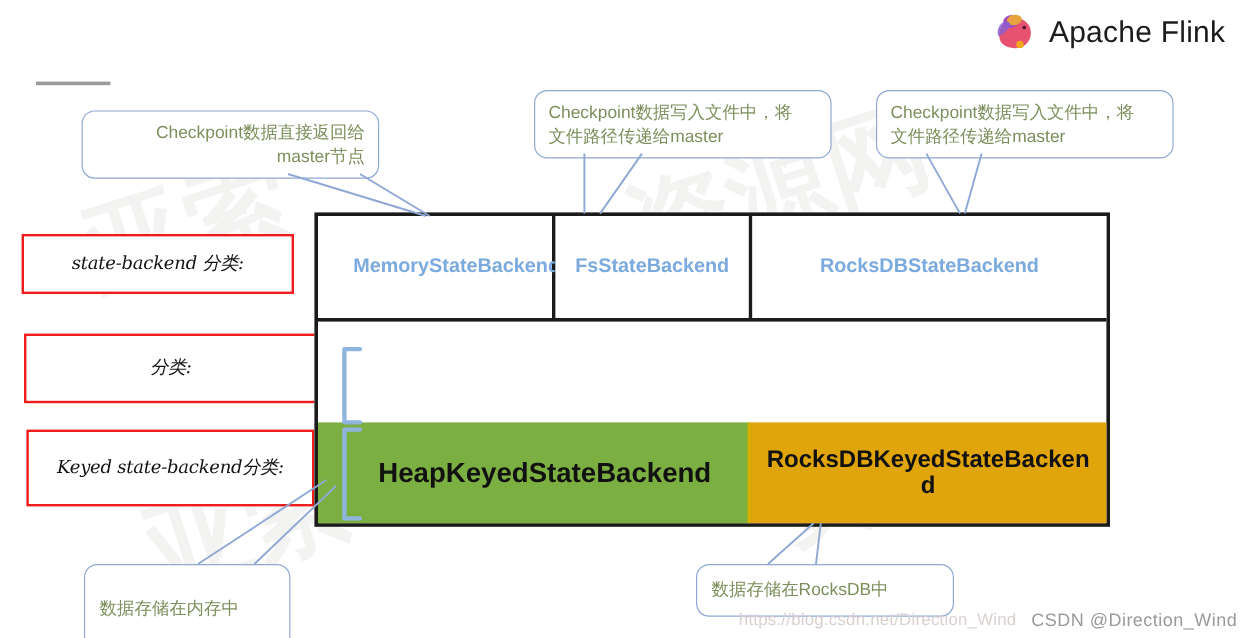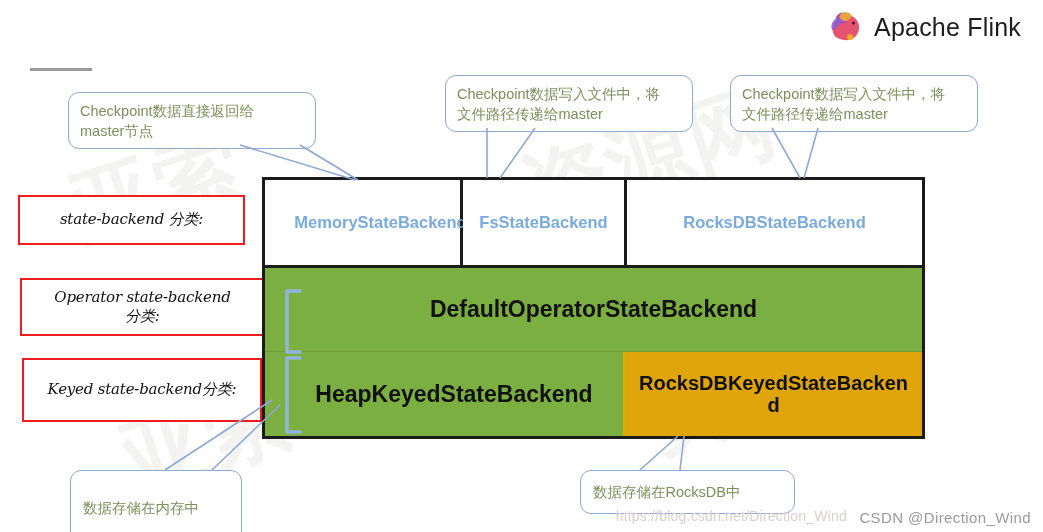--- a/index.html
+++ b/index.html
@@ -235,21 +235,21 @@
         <path d="M9 12 C8 7, 14 3, 19 5 C22 6, 23 9, 21 12 C18 16, 12 17, 9 12 Z" fill="#A24BC0"></path>
         <path d="M12 9 C13 5, 18 3, 22 5 C25 6, 25 9, 23 11 C20 14, 14 14, 12 9 Z" fill="#E8A33D"></path>
         <path d="M5 22 C3 17, 6 11, 11 10 C14 9.5, 16 12, 14 15 C11 19, 8 22, 5 22 Z" fill="#8E5FD0" opacity="0.85"></path>
         <circle cx="23" cy="29" r="3.1" fill="#F0A81E"></circle>
         <circle cx="26.5" cy="15" r="1.5" fill="#4a1030"></circle>
       </svg>
     </span>
     <span class="wordmark">Apache Flink</span>
   </div>
 
-  <div class="callout" style="left:68px; top:92px; width:248px;">
+  <div class="callout" style="left:68px; top:92px; width:248px;text-align:right;">
     <span class="l1">Checkpoint数据直接返回给</span>
     <span class="l2">master节点</span>
   </div>
 
   <div class="callout" style="left:445px; top:75px; width:248px;">
     <span class="l1">Checkpoint数据写入文件中，将</span>
     <span class="l2">文件路径传递给master</span>
   </div>
 
   <div class="callout" style="left:730px; top:75px; width:248px;">
@@ -263,21 +263,20 @@
 
   <div class="callout" style="left:580px; top:470px; width:215px; padding:11px 12px;">
     <span>数据存储在RocksDB中</span>
   </div>
 
   <div class="redlabel" style="left:18px; top:195px; width:227px; height:50px;">
     <span>state-backend 分类:</span>
   </div>
 
   <div class="redlabel" style="left:20px; top:278px; width:245px; height:58px; flex-direction:column;">
-    <span>Operator state-backend</span>
     <span>分类:</span>
   </div>
 
   <div class="redlabel" style="left:22px; top:358px; width:240px; height:64px; flex-direction:row;">
     <span>Keyed state-backend</span>
     <span>分类:</span>
   </div>
 
   <div id="table">
 
@@ -286,23 +285,20 @@
         <span>MemoryStateBackend</span>
       </div>
       <div class="cell c2">
         <span>FsStateBackend</span>
       </div>
       <div class="cell c3">
         <span>RocksDBStateBackend</span>
       </div>
     </div>
 
-    <div id="row-operator">
-      <span>DefaultOperatorStateBackend</span>
-    </div>
 
     <div id="row-keyed">
       <div class="heap">
         <span>HeapKeyedStateBackend</span>
       </div>
       <div class="rocks">
         <span>RocksDBKeyedStateBacken d</span>
       </div>
     </div>
   </div>

